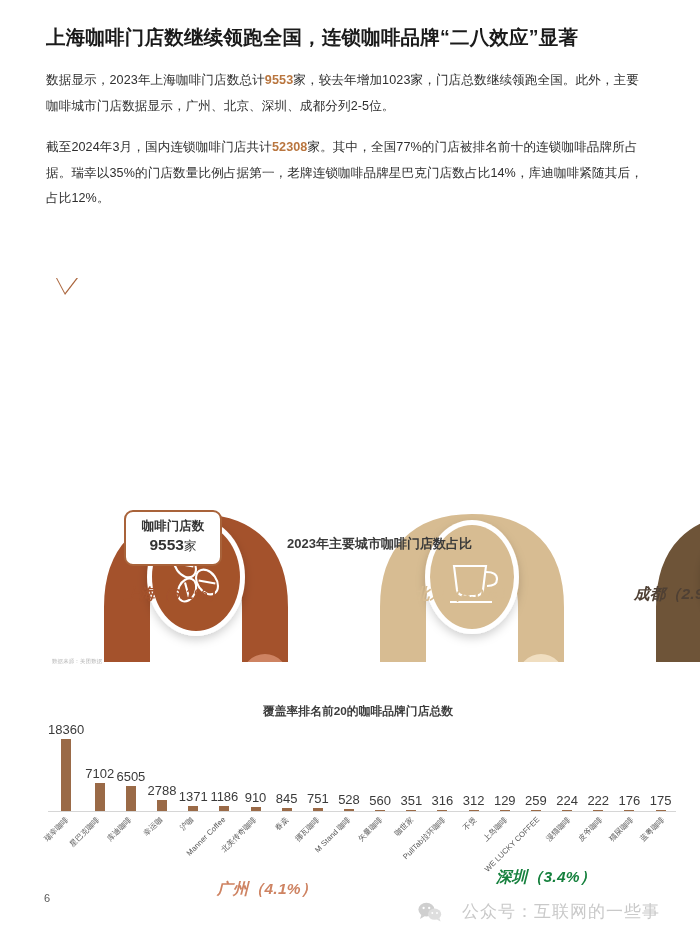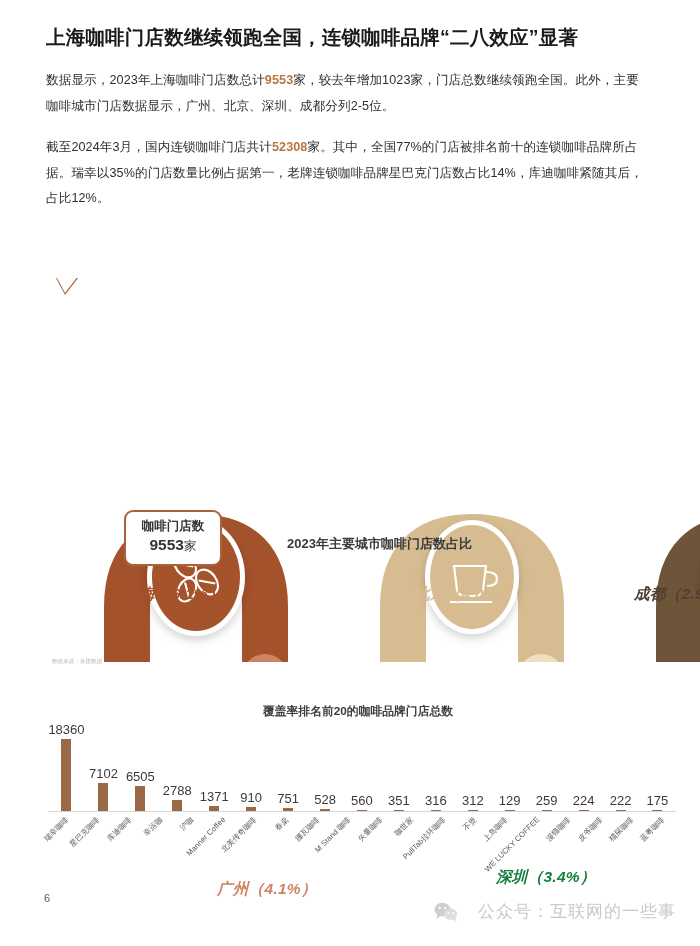--- a/index.html
+++ b/index.html
@@ -161,21 +161,21 @@
 
   
   .page-num {
     position:absolute;
     left:44px; top:892px;
     font-size:11px;
     color:#5a5a5a;
   }
   .footer-brand {
     position:absolute;
-    right:24px; top:900px;
+    right:40px; top:900px;
     display:flex;
     align-items:center;
     gap:20px;
     color:#c9c9c9;
     font-size:17px;
     letter-spacing:1px;
     justify-content:space-between;
   }
   .wechat-icon { display:block; }
 </style>
@@ -307,24 +307,32 @@
       </div>
       <div class="bc-col">
         <div class="bc-val">2788</div>
         <div class="bc-bar" style="height: 10.9333px; background: rgb(154, 106, 71);"></div>
       </div>
       <div class="bc-col">
         <div class="bc-val">1371</div>
         <div class="bc-bar" style="height: 5.37647px; background: rgb(154, 106, 71);"></div>
       </div>
       <div class="bc-col">
+        <div class="bc-val">1186</div>
+        <div class="bc-bar" style="height: 4.65098px; background: rgb(154, 106, 71);"></div>
+      </div>
+      <div class="bc-col">
         <div class="bc-val">910</div>
         <div class="bc-bar" style="height: 3.56863px; background: rgb(154, 106, 71);"></div>
       </div>
       <div class="bc-col">
+        <div class="bc-val">845</div>
+        <div class="bc-bar" style="height: 3.31373px; background: rgb(154, 106, 71);"></div>
+      </div>
+      <div class="bc-col">
         <div class="bc-val">751</div>
         <div class="bc-bar" style="height: 2.9451px; background: rgb(154, 106, 71);"></div>
       </div>
       <div class="bc-col">
         <div class="bc-val">528</div>
         <div class="bc-bar" style="height: 2.07059px; background: rgb(154, 106, 71);"></div>
       </div>
       <div class="bc-col">
         <div class="bc-val">560</div>
         <div class="bc-bar" style="height: 1.5px; background: rgb(154, 106, 71);"></div>
@@ -348,20 +356,24 @@
       <div class="bc-col">
         <div class="bc-val">259</div>
         <div class="bc-bar" style="height: 1.5px; background: rgb(154, 106, 71);"></div>
       </div>
       <div class="bc-col">
         <div class="bc-val">224</div>
         <div class="bc-bar" style="height: 1.5px; background: rgb(154, 106, 71);"></div>
       </div>
       <div class="bc-col">
         <div class="bc-val">222</div>
+        <div class="bc-bar" style="height: 1.5px; background: rgb(154, 106, 71);"></div>
+      </div>
+      <div class="bc-col">
+        <div class="bc-val">176</div>
         <div class="bc-bar" style="height: 1.5px; background: rgb(154, 106, 71);"></div>
       </div>
       <div class="bc-col">
         <div class="bc-val">175</div>
         <div class="bc-bar" style="height: 1.5px; background: rgb(154, 106, 71);"></div>
       </div>
     </div>
   <div class="bc-axis"></div>
   <div class="bc-labels" id="bc-labels">
       <div class="bc-lab-wrap">

